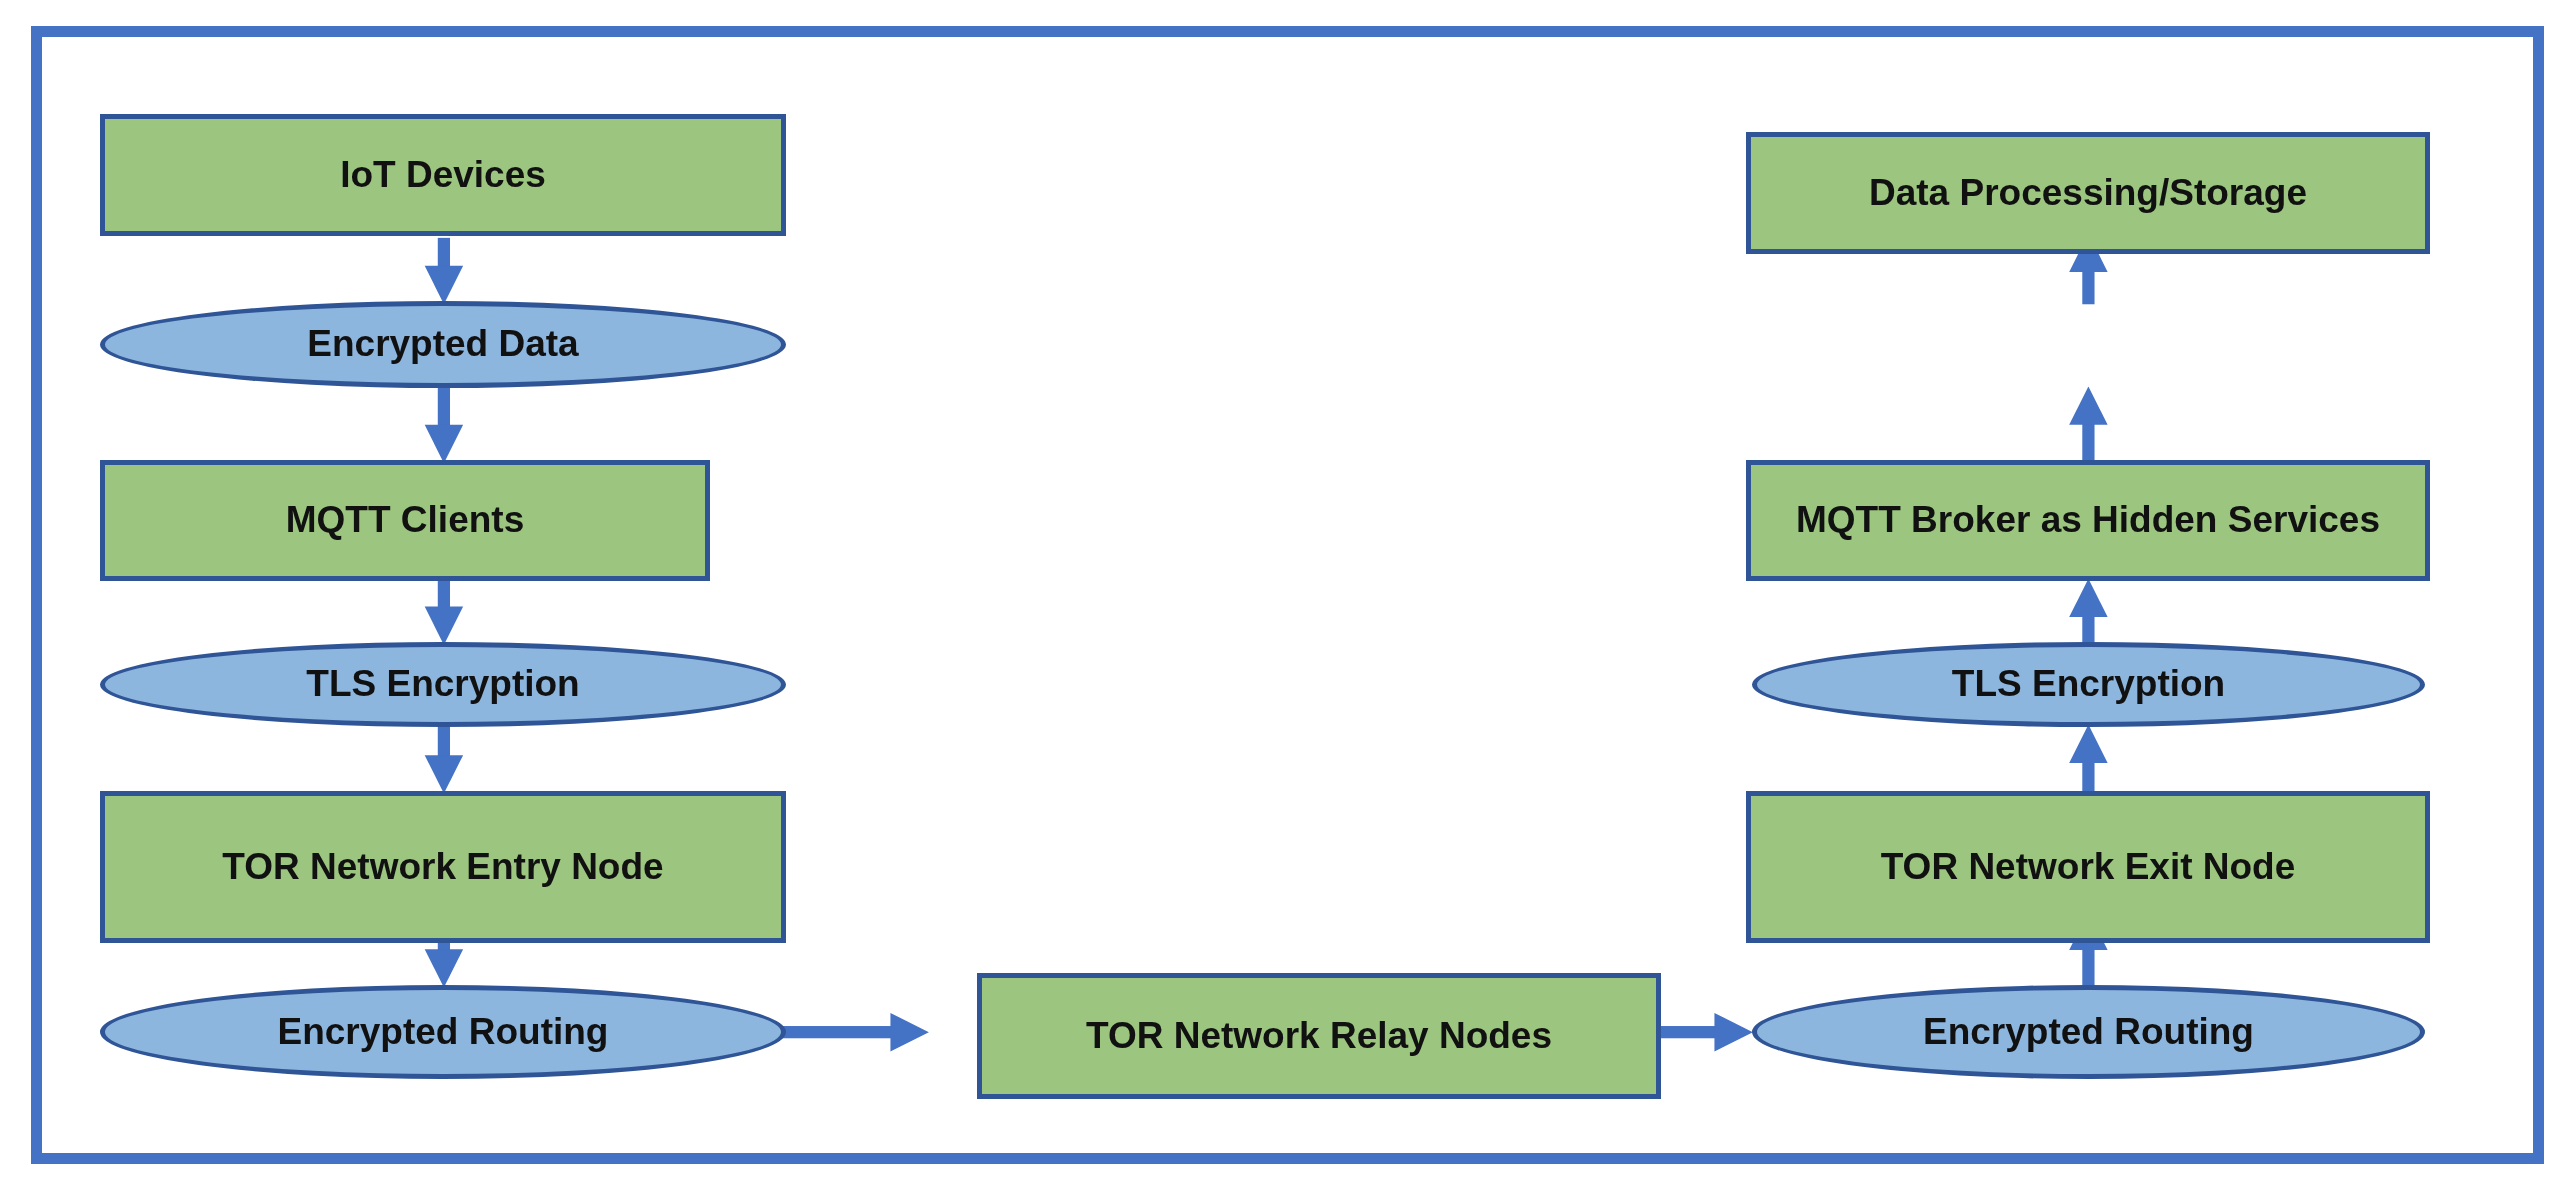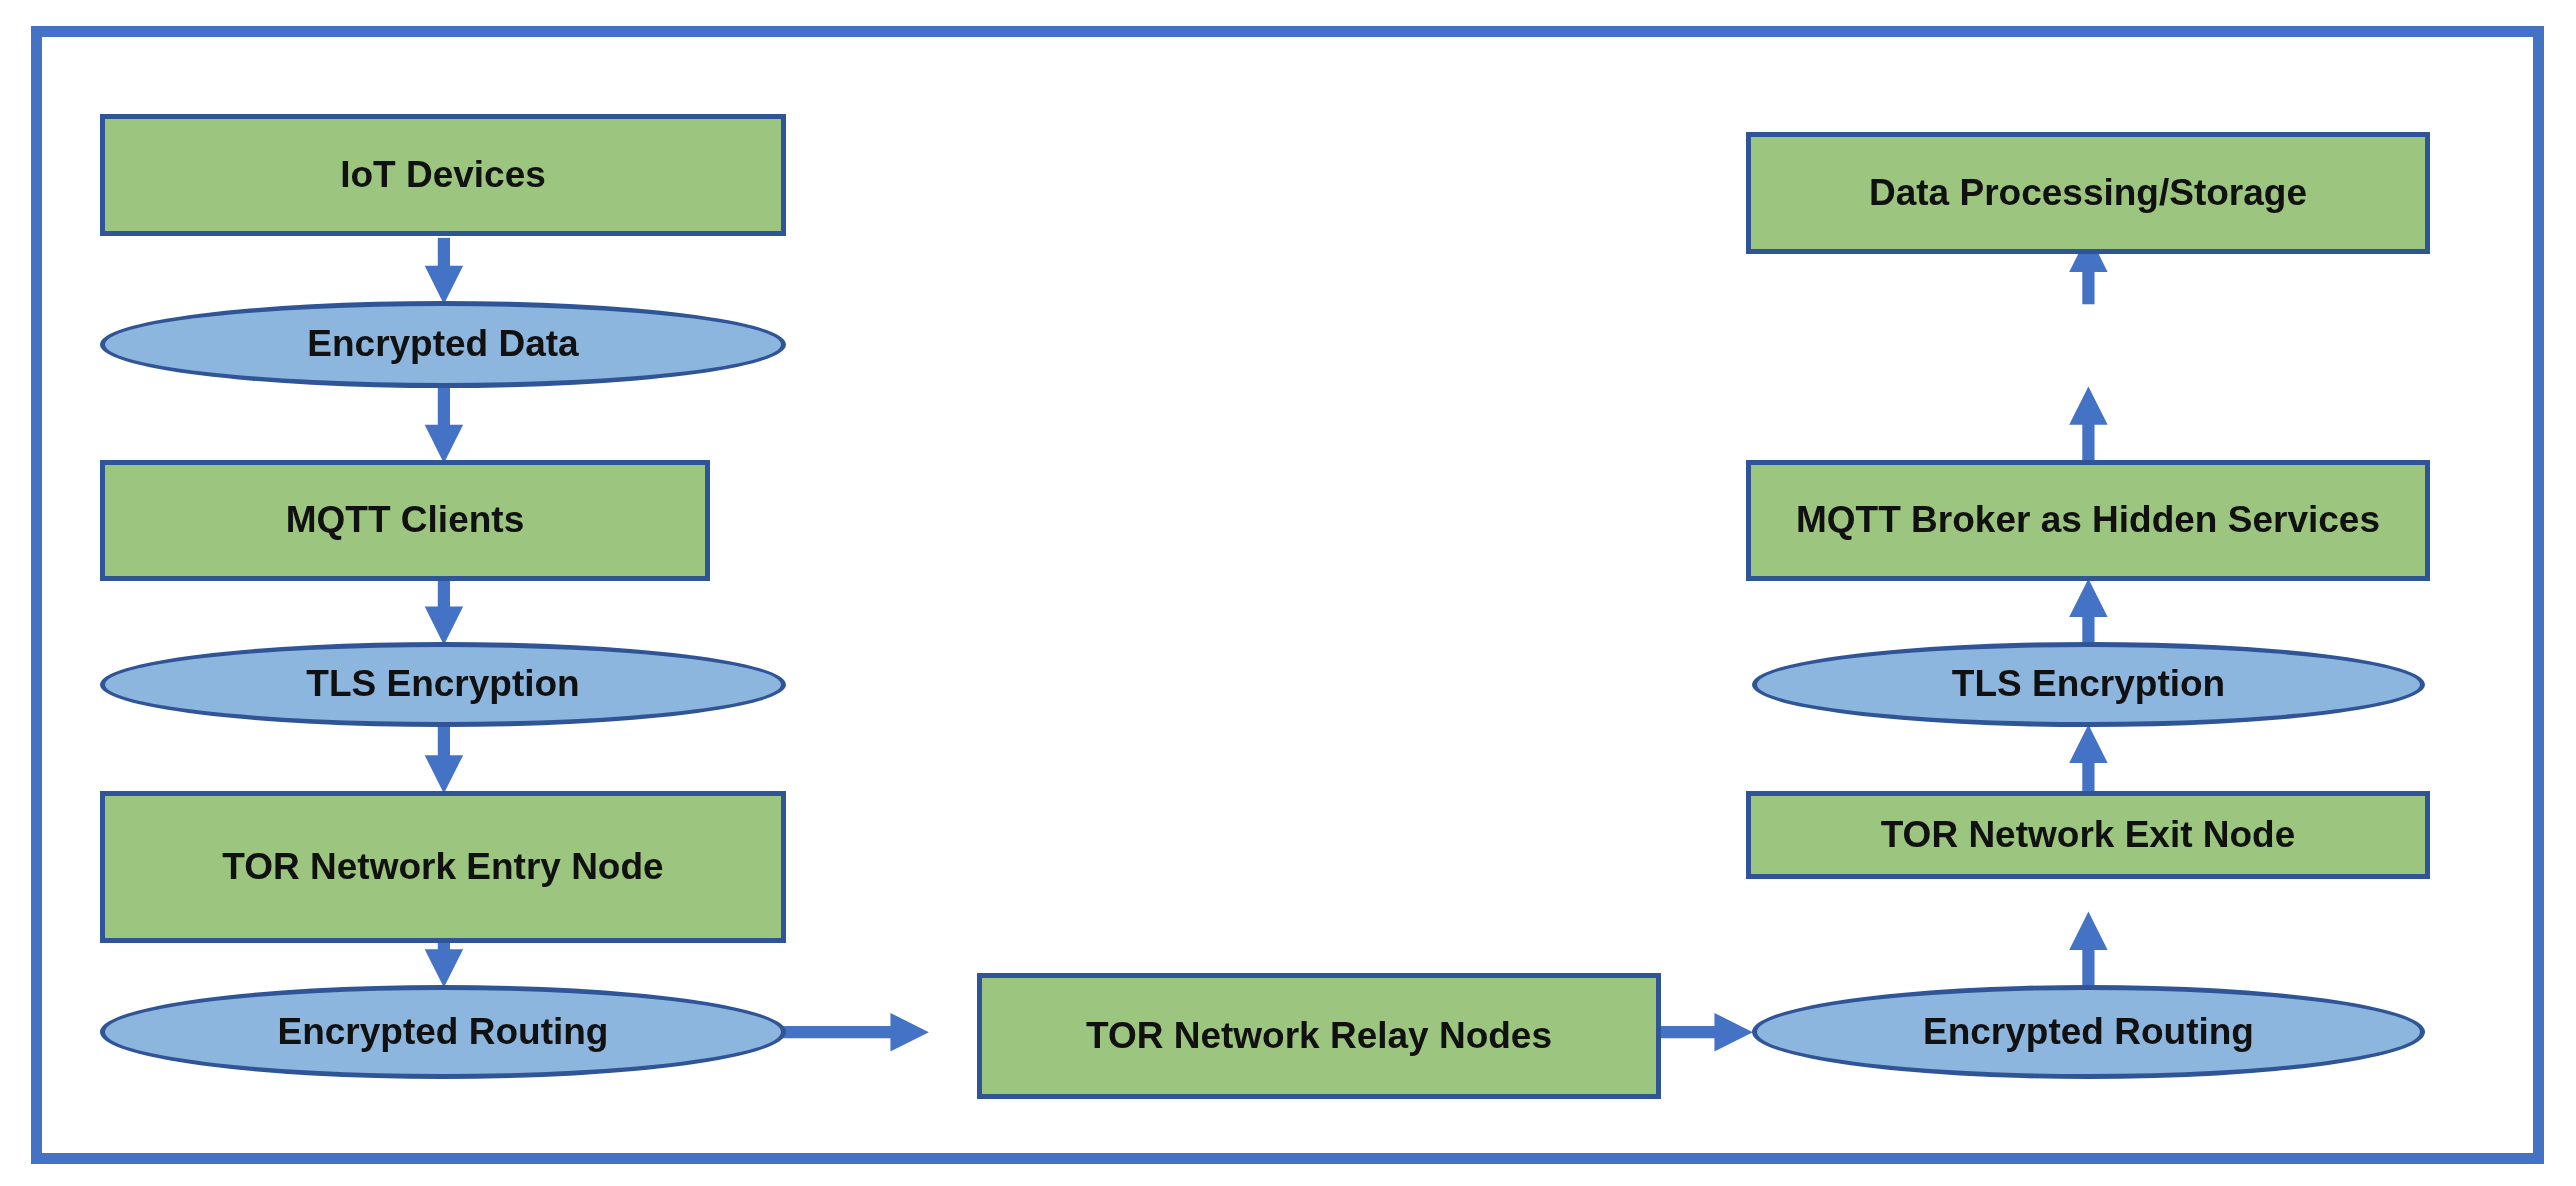--- a/index.html
+++ b/index.html
@@ -60,21 +60,21 @@
   .n-l4 { left: 100px;  top: 642px;  width: 686px; height: 85px;  }
   .n-l5 { left: 100px;  top: 791px;  width: 686px; height: 152px; }
   .n-l6 { left: 100px;  top: 985px; width: 686px; height: 94px; }
   
   .n-m1 { left: 977px; top: 973px; width: 684px; height: 126px; }
   
   .n-r1 { left: 1746px; top: 132px;  width: 684px; height: 122px; }
   .n-r2 { left: 1752px; top: 301px;  width: 673px; height: 87px; }
   .n-r3 { left: 1746px; top: 460px;  width: 684px; height: 121px; }
   .n-r4 { left: 1752px; top: 642px;  width: 673px; height: 85px;  }
-  .n-r5 { left: 1746px; top: 791px;  width: 684px; height: 88px; }
+  .n-r5 { left: 1746px; top: 791px;  width: 684px; height: 152px; }
   .n-r6 { left: 1752px; top: 985px; width: 673px; height: 94px; }
   .arrow-layer rect, .arrow-layer polygon {
     fill: var(--arrow, #4472C4);
   }
 </style>
 </head>
 <body>
 
 <div class="canvas">
 

